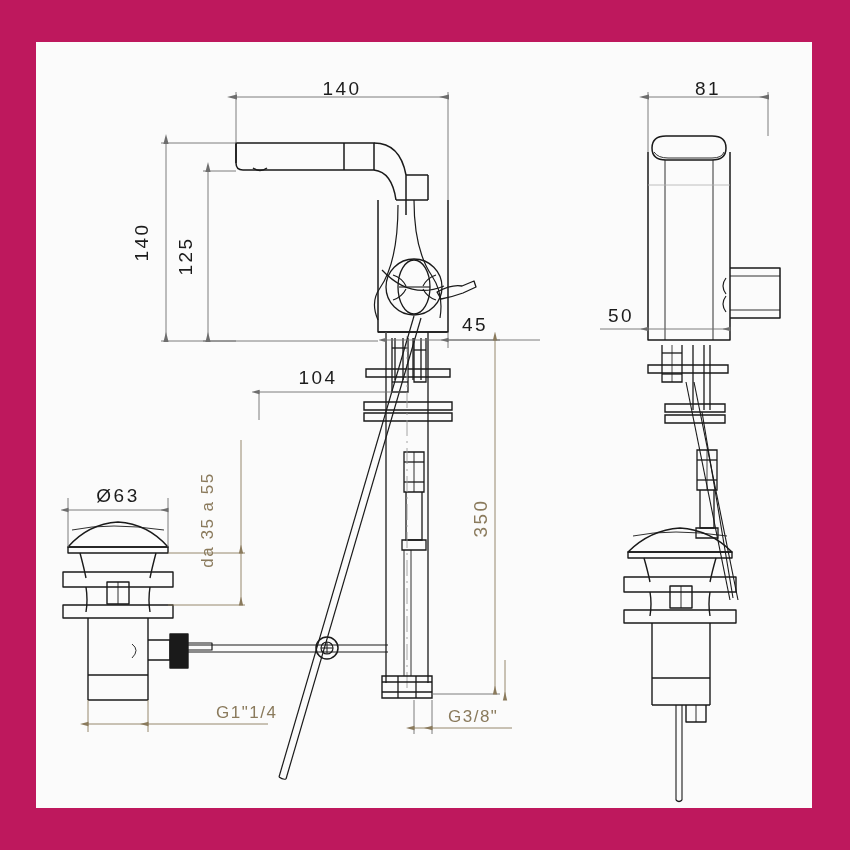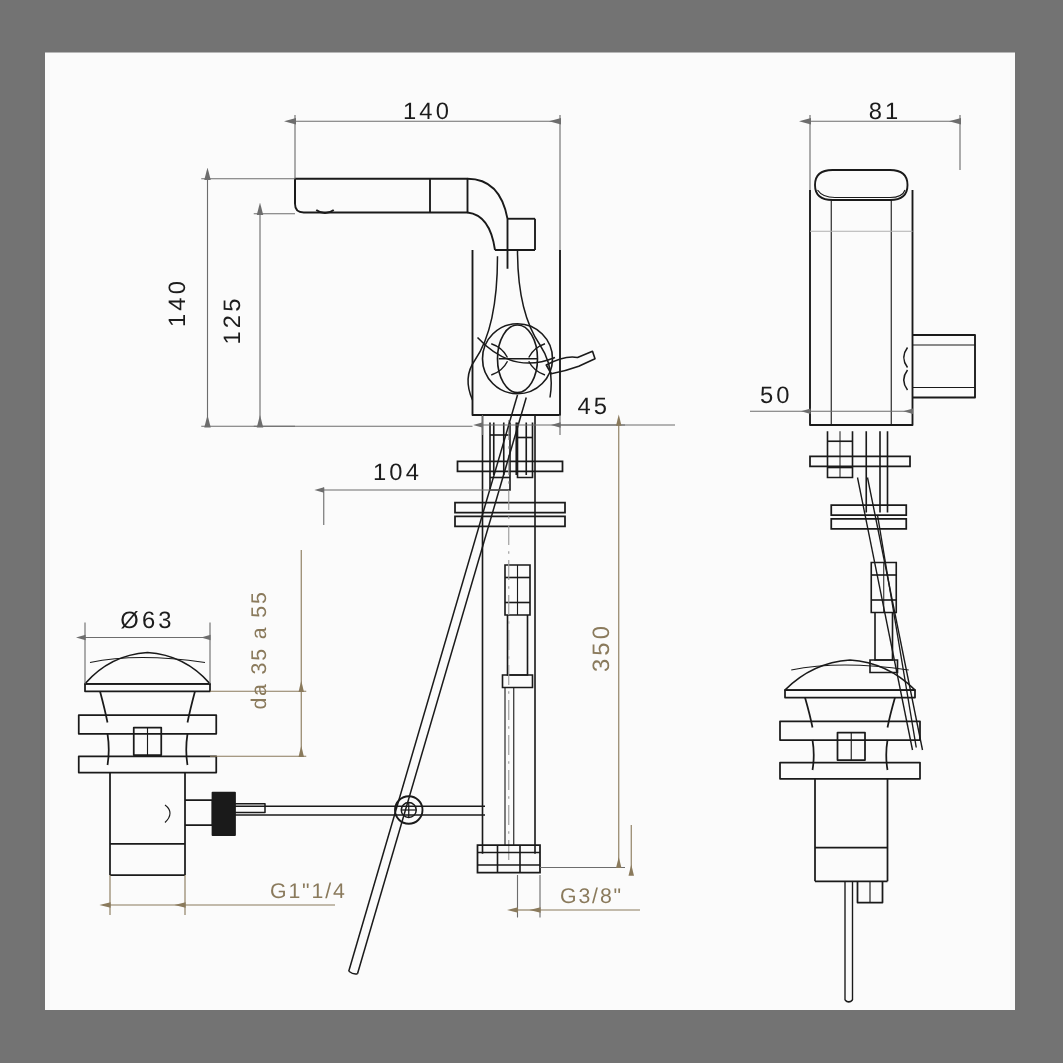--- a/index.html
+++ b/index.html
@@ -4,21 +4,21 @@
 <style>
   html, body {
     margin: 0;
     padding: 0;
     background: #ffffff;
   }
   #root {
     position: relative;
     width: 850px;
     height: 850px;
-    background: #737373;
+    background: #be185d;
     overflow: hidden;
     font-family: "Liberation Sans", sans-serif;
   }
   #paper {
     position: absolute;
     left: 36px;
     top: 42px;
     width: 776px;
     height: 766px;
     background: #fbfbfb;

